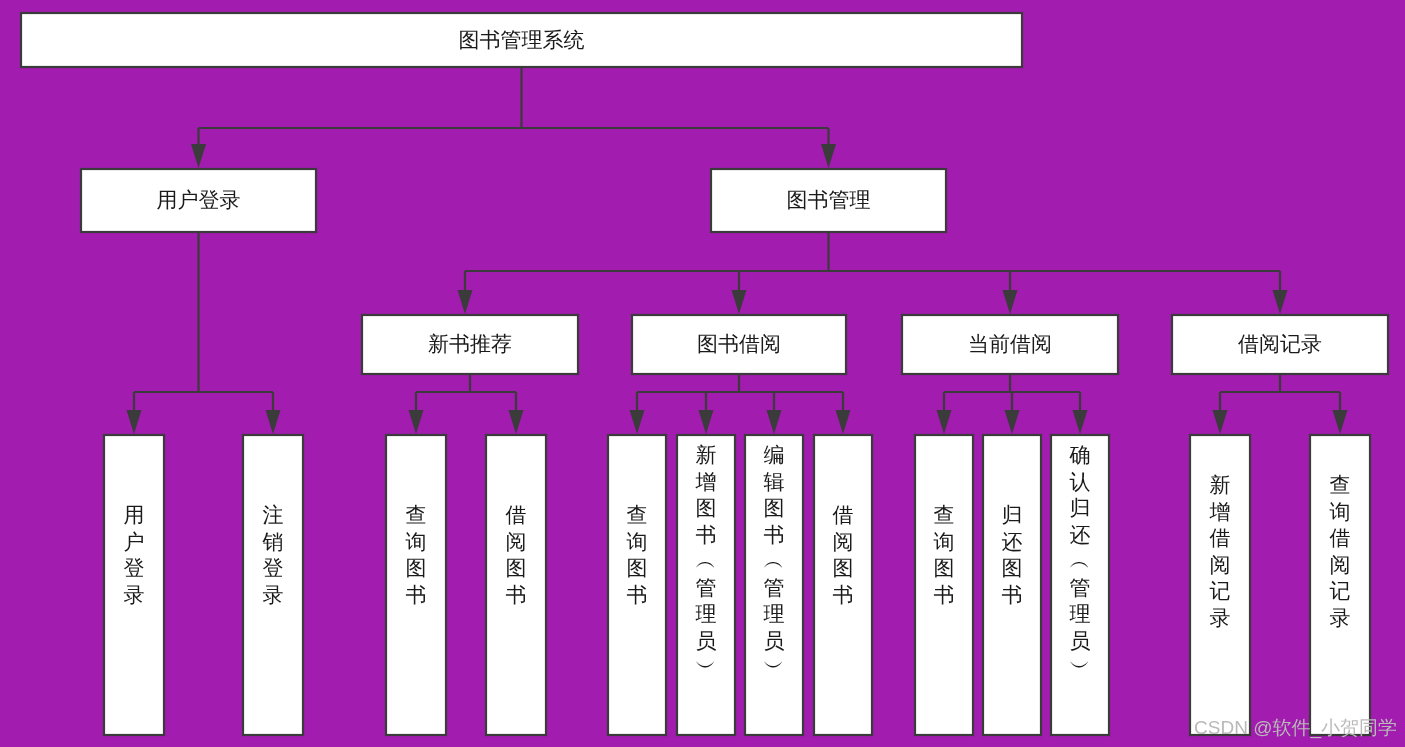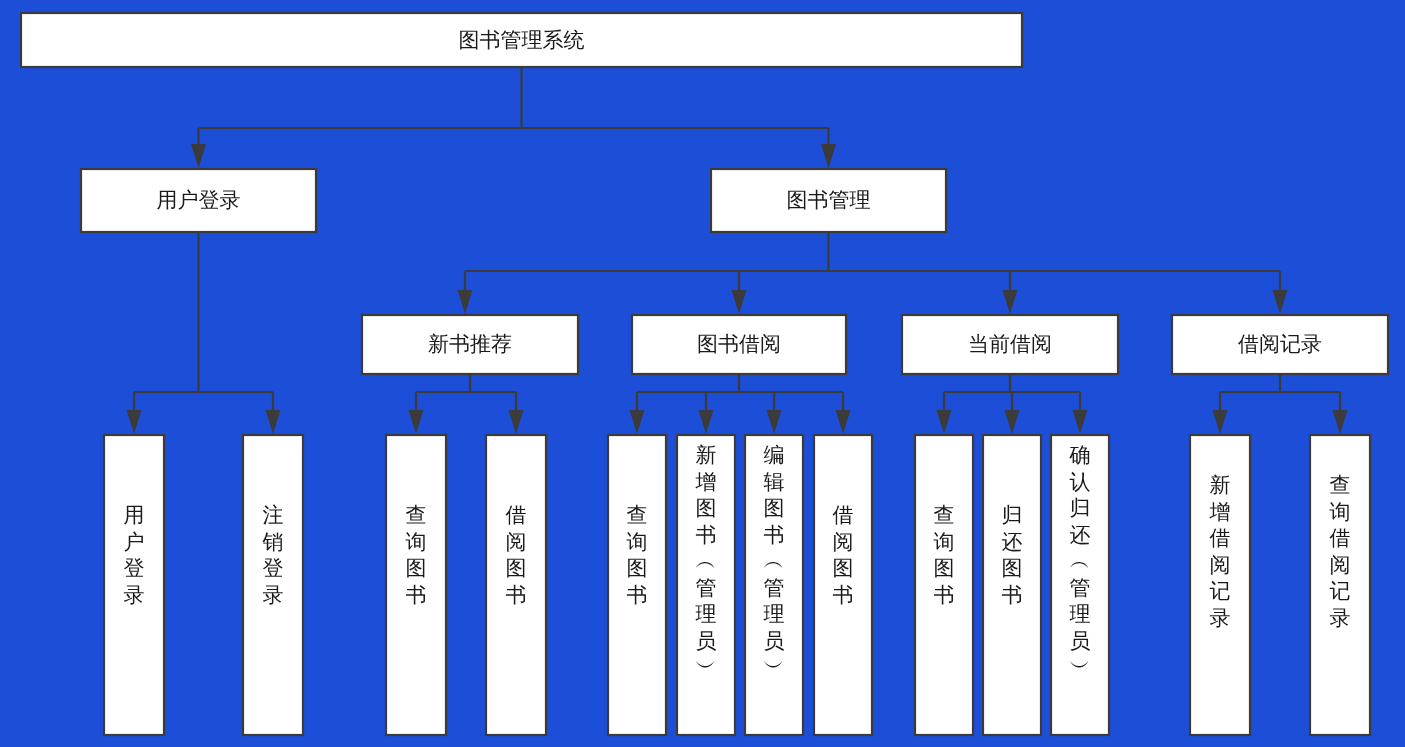--- a/index.html
+++ b/index.html
@@ -7,21 +7,21 @@
     padding: 0;
     background: #ffffff;
   }
   body {
     font-family: "Liberation Sans", "DejaVu Sans", sans-serif;
   }
   #diagram-root {
     position: relative;
     width: 1405px;
     height: 747px;
-    background: #1d4ed8;
+    background: #a21caf;
     overflow: hidden;
   }
   svg#flow-svg {
     position: absolute;
     left: 0;
     top: 0;
     width: 1405px;
     height: 747px;
   }
   .node-box {
@@ -225,13 +225,14 @@
       <rect class="node-box" x="1190" y="435" width="60" height="300"></rect>
       <text class="node-label-v" x="1220" y="492"><tspan x="1220" dy="0">新</tspan><tspan x="1220" dy="26.5">增</tspan><tspan x="1220" dy="26.5">借</tspan><tspan x="1220" dy="26.5">阅</tspan><tspan x="1220" dy="26.5">记</tspan><tspan x="1220" dy="26.5">录</tspan></text>
     </g>
     <g>
       <rect class="node-box" x="1310" y="435" width="60" height="300"></rect>
       <text class="node-label-v" x="1340" y="492"><tspan x="1340" dy="0">查</tspan><tspan x="1340" dy="26.5">询</tspan><tspan x="1340" dy="26.5">借</tspan><tspan x="1340" dy="26.5">阅</tspan><tspan x="1340" dy="26.5">记</tspan><tspan x="1340" dy="26.5">录</tspan></text>
     </g>
 
   </svg>
 
+  <div class="watermark-text">CSDN @软件_小贺同学</div>
 </div>
 
 </body></html>

